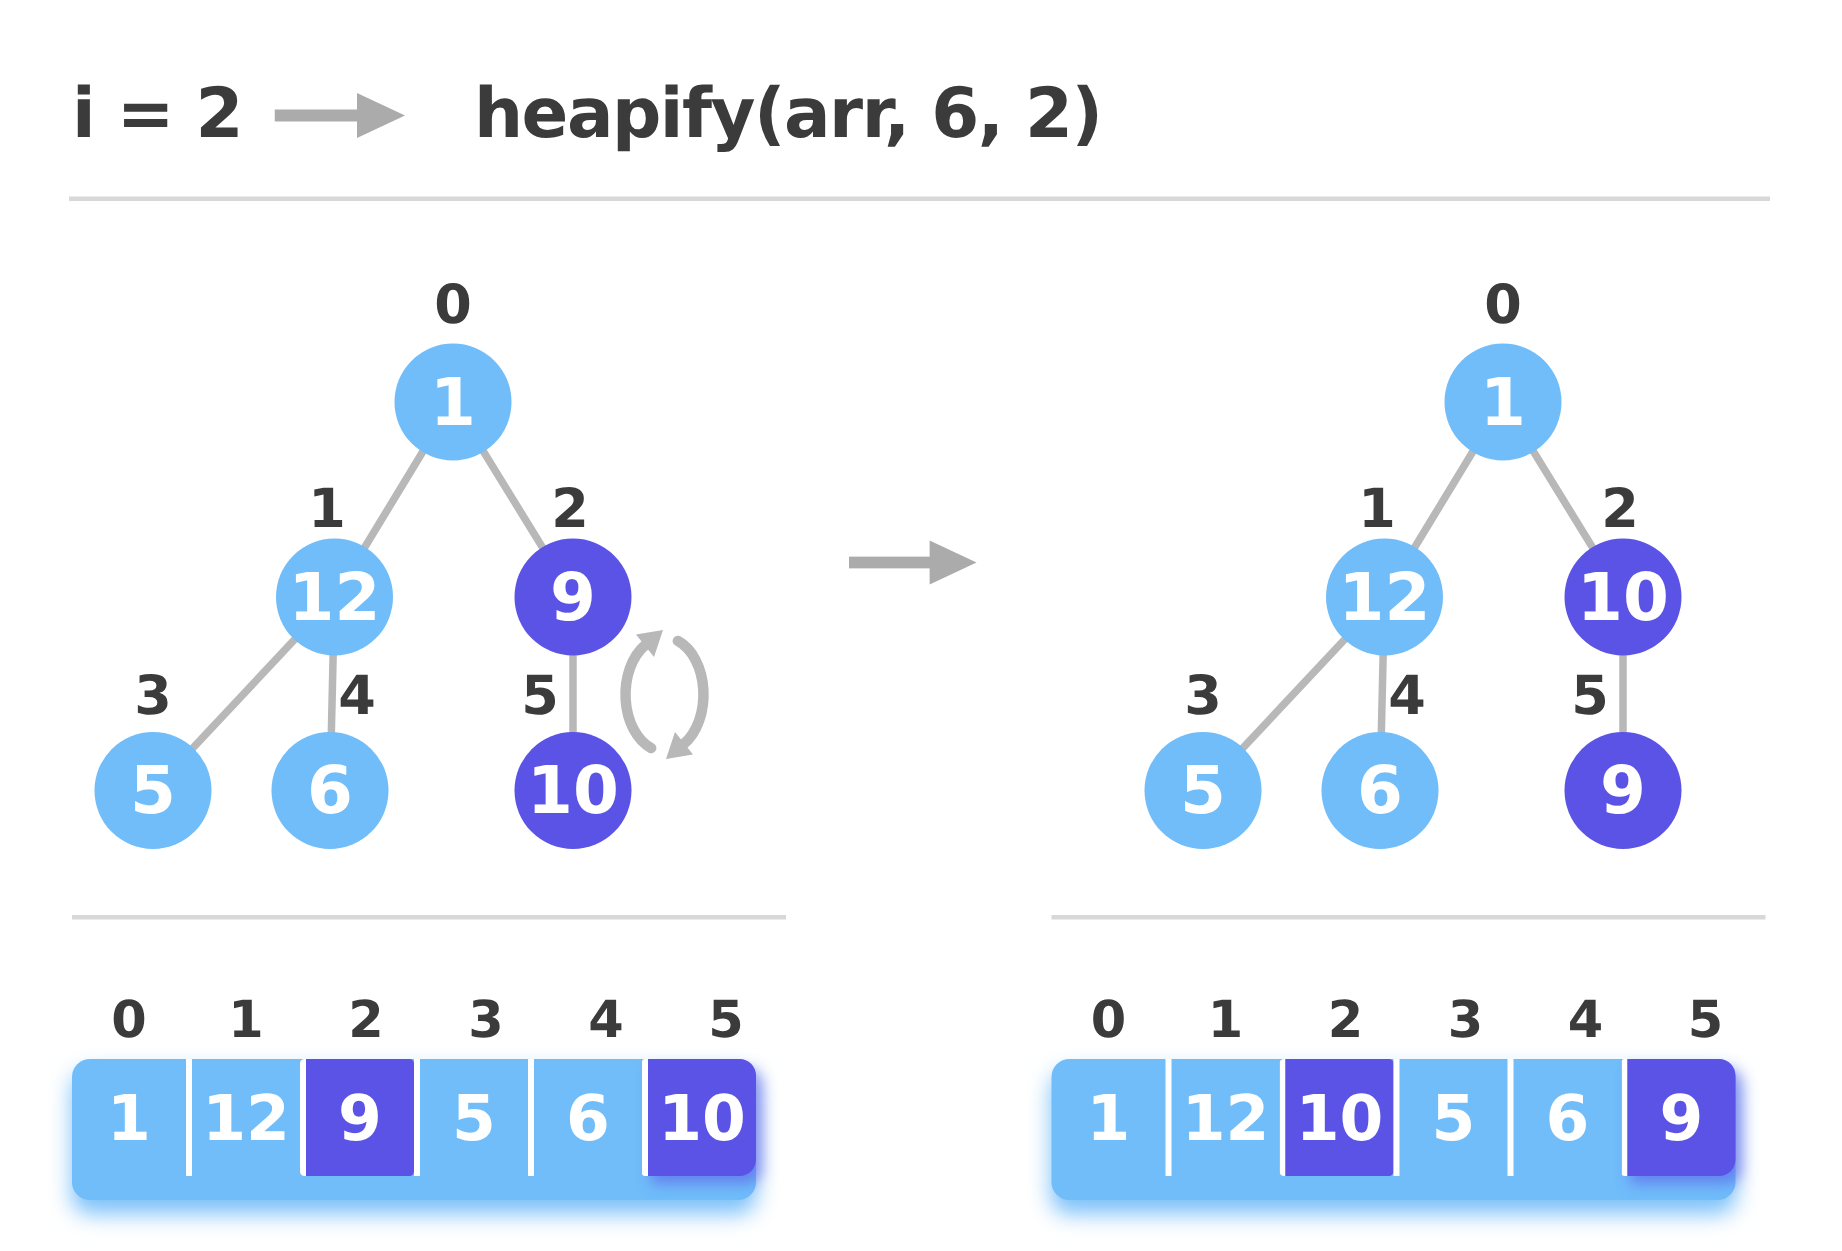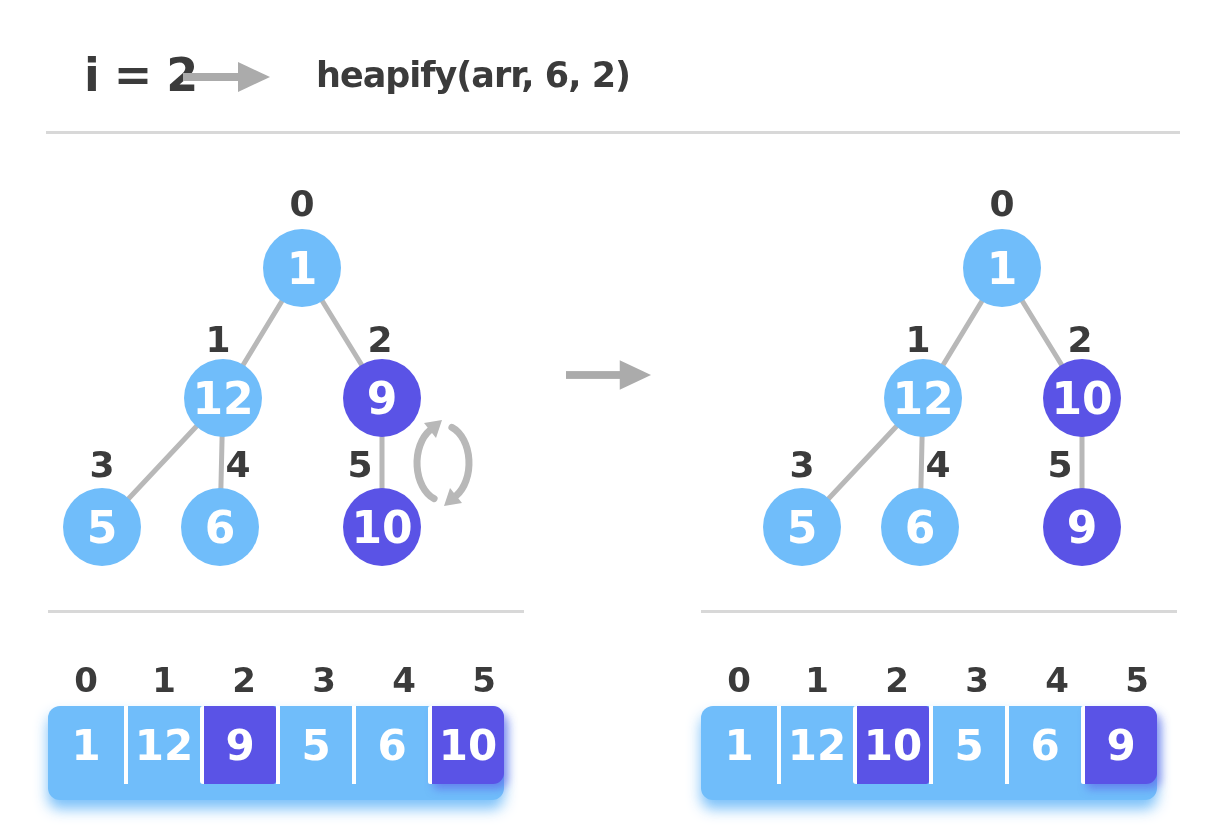--- a/index.html
+++ b/index.html
@@ -6,23 +6,23 @@
     --node_blue:#70bdfa; --node_purple:#5a53e6; --text_dark:#3b3b3b;
     --edge_gray:#b8b8b8; --arrow_gray:#ababab; --rule_gray:#d8d8d8;
   }
   * { box-sizing:border-box; }
   html,body { margin:0; padding:0; }
   body {
     width:1228px; height:834px; background:#ffffff; position:relative; overflow:hidden;
     font-family:"DejaVu Sans","Liberation Sans",sans-serif; font-weight:700; color:var(--text_dark);
   }
   
-  .iter-label { position:absolute; left:48px; top:50px; font-size:46px; line-height:50px; letter-spacing:-1px;margin-left:36px; }
+  .iter-label { position:absolute; left:48px; top:50px; font-size:46px; line-height:50px; letter-spacing:-1px; }
   .header-arrow { position:absolute; left:183px; top:60px; width:88px; height:34px; }
-  .call-label { position:absolute; left:316px; top:50px; font-size:35px; line-height:50px; letter-spacing:-1px; }
+  .call-label { position:absolute; left:316px; top:50px; font-size:46px; line-height:50px; letter-spacing:-1px; }
   .rule-top { position:absolute; left:46px; top:131px; width:1134px; height:3px; background:var(--rule_gray); }
   
   .panel { position:absolute; top:185px; width:500px; height:420px; }
   .panel-left { left:40px; }
   .panel-right { left:740px; }
   .edges { position:absolute; left:0; top:0; width:500px; height:420px; }
   .edges line { stroke:var(--edge_gray); stroke-width:5; stroke-linecap:round; }
   .node {
     position:absolute; width:78px; height:78px; border-radius:50%;
     background:var(--node_blue); color:#fff; font-size:44px;

